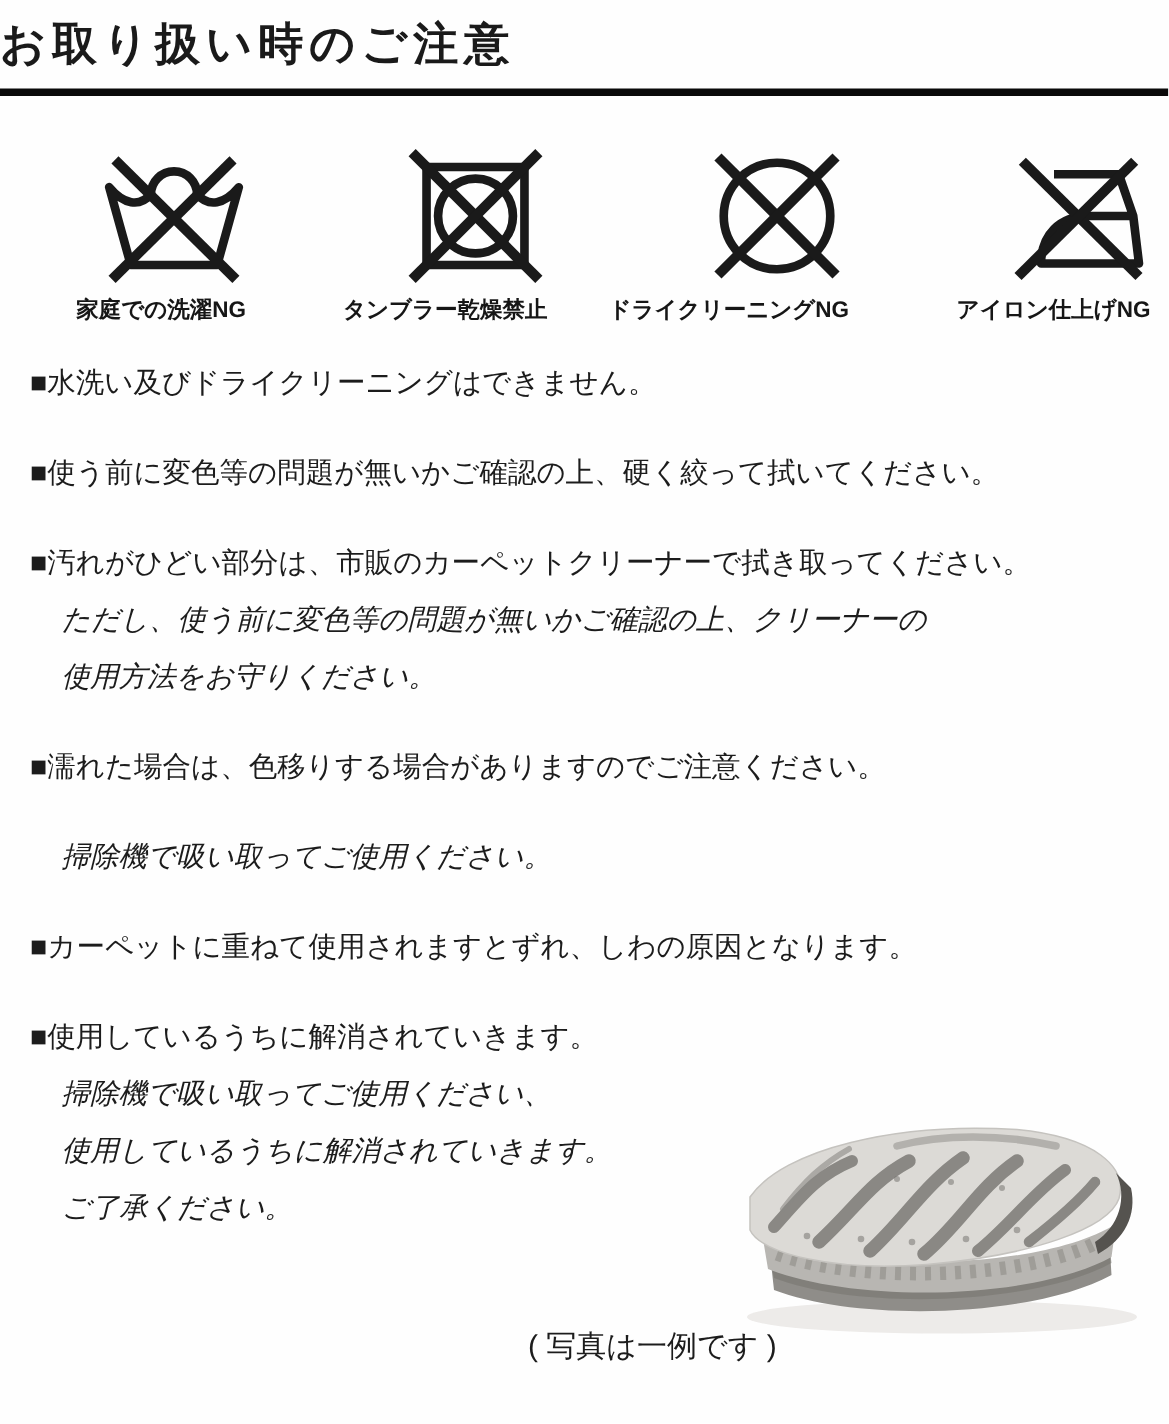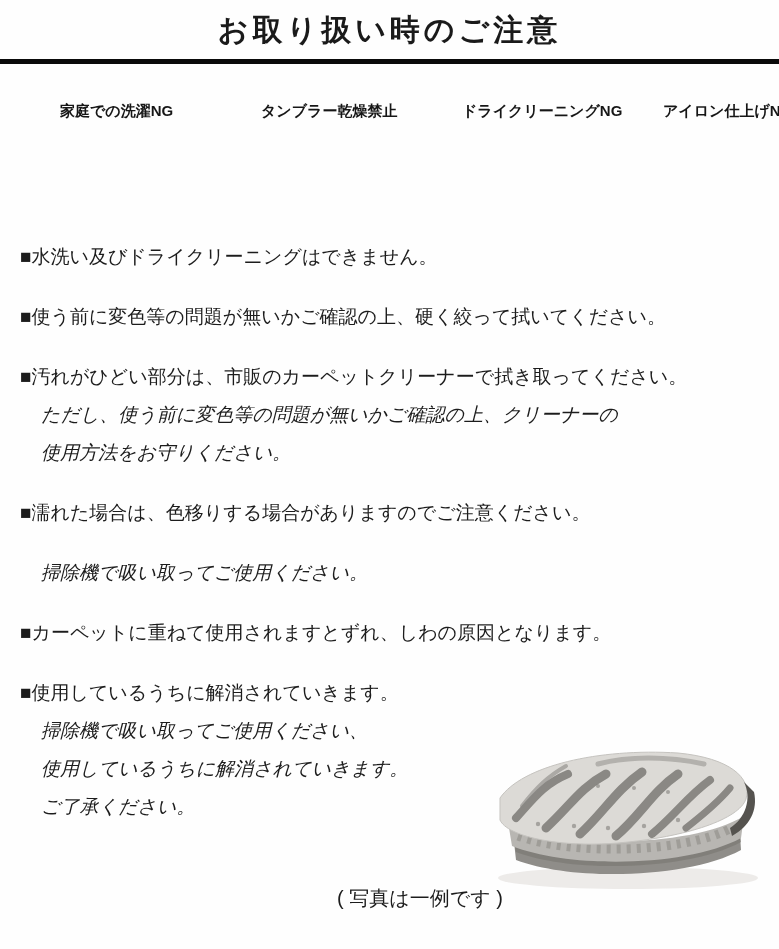--- a/index.html
+++ b/index.html
@@ -7,76 +7,75 @@
     position:relative;
     width:779px;height:949px;
     background:#fefefe;
     font-family:"Liberation Sans","DejaVu Sans",sans-serif;
     color:#1c1c1c;
     overflow:hidden;
   }
   .page-title{
     margin:0;
     padding-top:6px;
-    text-align:center;
+    text-align:left;
     font-size:30px;
     font-weight:600;
     letter-spacing:4px;
     line-height:48px;
     color:#1a1a1a;
   }
   .divider{
     width:779px;height:5px;
     background:#0a0a0a;
     margin-top:5px;
   }
   .symbols-row{
     margin-top:32px;
     padding:0 12px;
     display:flex;
     justify-content:space-between;
     align-items:flex-start;
   }
   .symbol-col{
     display:flex;
-    flex-direction:row;
-    align-items:flex-start;
+    flex-direction:column;
+    align-items:flex-end;
     width:152px;
-    gap:48px;
   }
   .symbol-col svg{display:block;}
   .symbol-label{
     margin-top:4px;
     font-size:15px;
     font-weight:700;
     line-height:21px;
     text-align:center;
     white-space:nowrap;
     color:#161616;
   }
   .notes{
-    margin-top:46px;
+    margin-top:20px;
     padding-left:20px;
   }
   .note{margin-bottom:22px;}
   .note-line{
     font-size:19px;
     line-height:38px;
     white-space:nowrap;
     color:#1c1c1c;
   }
   .note-line.cont{padding-left:21px;font-style:italic;}
   .photo{
     position:absolute;
     left:478px;top:736px;
     width:300px;height:160px;
   }
   .photo-caption{
     position:absolute;
-    left:337px;top:882px;
+    left:352px;top:882px;
     font-size:20px;
     line-height:32px;
     color:#1c1c1c;
     white-space:nowrap;
   }
 </style>
 </head>
 <body>
 
 <div class="page">

